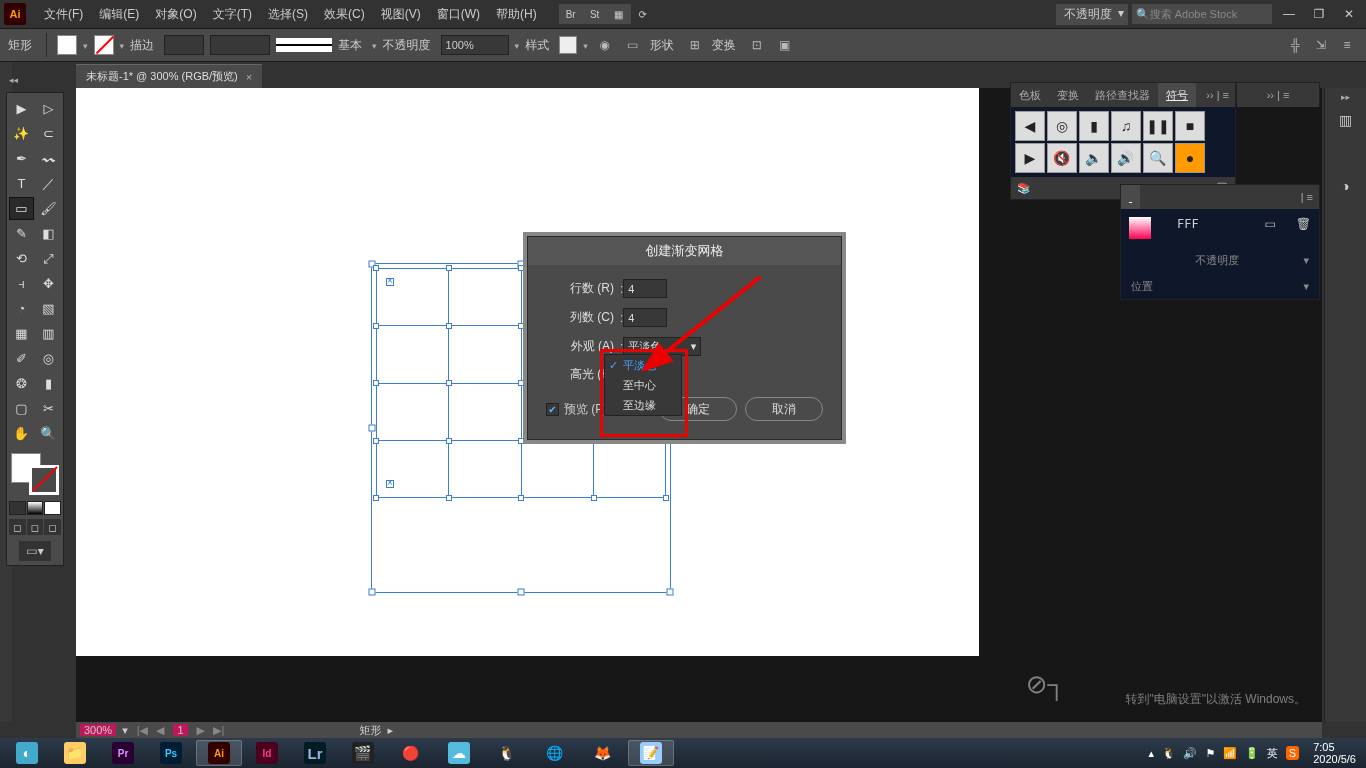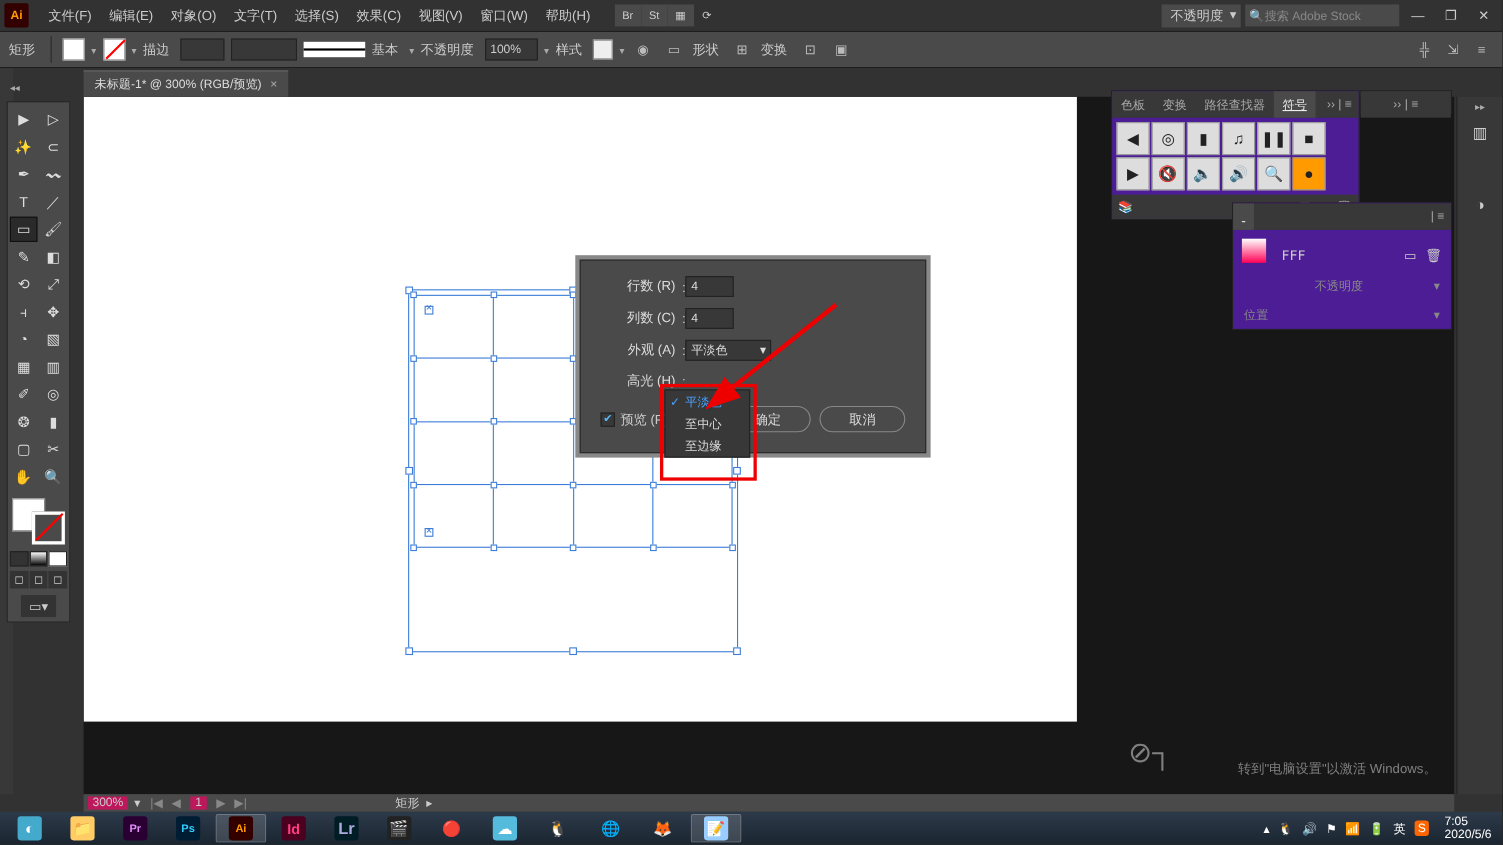--- a/index.html
+++ b/index.html
@@ -86,21 +86,21 @@
 .red-box{position:absolute;border:3px solid #e00;pointer-events:none;}
 .red-arrow{position:absolute;pointer-events:none;}
 
 
 .rightdock{position:absolute;right:0;top:88px;width:42px;bottom:46px;background:#383838;border-left:1px solid #222;display:flex;flex-direction:column;align-items:center;padding-top:4px;gap:4px;}
 .rightdock::before{content:"▸▸";font-size:9px;color:#aaa;}
 .dock-ico{width:30px;height:28px;display:flex;align-items:center;justify-content:center;color:#ccc;font-size:14px;}
 .dock-gap{height:30px;}
 
 
-.fpanel{position:absolute;background:#4c1d95;border:1px solid #222;}
+.fpanel{position:absolute;background:#0f172a;border:1px solid #222;}
 .fp-tabs{height:24px;background:#383838;display:flex;align-items:center;font-size:11px;}
 .fp-tab{padding:0 8px;color:#aaa;height:100%;display:flex;align-items:center;}
 .fp-tab.act{background:#4a4a4a;color:#eee;text-decoration:underline;}
 .fp-opts{margin-left:auto;padding:0 6px;color:#aaa;}
 .sym-grid{display:flex;flex-wrap:wrap;padding:4px;gap:2px;}
 .sym{width:30px;height:30px;background:#ddd;display:flex;align-items:center;justify-content:center;color:#222;font-size:14px;border:1px solid #999;}
 .sym:last-child{background:#ff9a00;}
 .fp-foot{height:22px;background:#383838;display:flex;align-items:center;padding:0 6px;gap:10px;font-size:11px;color:#aaa;}
 
 .fp2-row{height:26px;display:flex;align-items:center;padding:0 10px;color:#888;font-size:11px;}
@@ -163,21 +163,21 @@
     <span class="cb-dd"></span>
   <span class="cb-label">描边</span>
   <input class="cb-input" style="width: 40px;" value="">
   <input class="cb-input cb-dd" style="width: 60px;">
   <div class="stroke-prev">
       <div></div>
     </div>
   <span class="cb-label">基本</span>
     <span class="cb-dd"></span>
   <span class="cb-label">不透明度</span>
-  <input class="cb-input" style="width: 48px;" value="100%">
+  <input class="cb-input" style="width: 68px;" value="100%">
     <span class="cb-dd"></span>
   <span class="cb-label">样式</span>
   <div style="width:18px;height:18px;background:#eee;border:1px solid #888"></div>
     <span class="cb-dd"></span>
   <div class="cb-icon">◉</div>
   <div class="cb-icon">▭</div>
   <span class="cb-label">形状</span>
   <div class="cb-icon">⊞</div>
   <span class="cb-label">变换</span>
   <div class="cb-icon">⊡</div>
@@ -308,20 +308,21 @@
       <div class="anchor" style="left: 100%; top: 75%;"></div>
       <div class="anchor" style="left: 0%; top: 100%;"></div>
       <div class="anchor" style="left: 25%; top: 100%;"></div>
       <div class="anchor" style="left: 50%; top: 100%;"></div>
       <div class="anchor" style="left: 75%; top: 100%;"></div>
       <div class="anchor" style="left: 100%; top: 100%;"></div>
     </div>
 </div>
 
 <div class="dialog">
+  <div class="dlg-title">创建渐变网格</div>
   <div class="dlg-body">
     <div class="dlg-row"><div class="dlg-lbl">行数 (R)</div>:<input class="dlg-input" value="4" style=""></div>
     <div class="dlg-row"><div class="dlg-lbl">列数 (C)</div>:<input class="dlg-input" value="4" style=""></div>
     <div class="dlg-row"><div class="dlg-lbl">外观 (A)</div>:<div class="dlg-select">
           <span>平淡色</span>
           <span>▾</span>
         </div></div>
     <div class="dlg-row"><div class="dlg-lbl">高光 (H)</div>:</div>
     <div class="dlg-bot">
       <div class="dlg-chk">✔</div>
@@ -385,21 +386,21 @@
     <span>▫</span>
     <span>🗑</span>
   </div>
 </div>
 
 <div class="fpanel" style="right:46px;top:184px;width:200px">
   <div class="fp-tabs">
     <div class="fp-tab act">&nbsp;</div>
     <div class="fp-opts">| ≡</div>
   </div>
-  <div style="padding:8px;display:flex;align-items:flex-end;gap:8px">
+  <div style="padding:8px;display:flex;align-items:flex-start;gap:20px">
     <div class="fp2-swatch"></div>
     <span style="font-family:monospace">FFF</span>
     <span style="flex:1"></span>
     <span>▭</span>
     <span>🗑</span>
   </div>
   <div class="fp2-row">
       <span style="flex:1;text-align:center">不透明度</span>
       <span>▾</span>
     </div>
@@ -447,21 +448,21 @@
   <div class="tb-app">
       <div class="tb-icon" style="background:#2a0033;color:#e38fff;font-size:10px;font-weight:bold">Pr</div>
     </div>
   <div class="tb-app">
       <div class="tb-icon" style="background:#001d33;color:#3cf;font-size:10px;font-weight:bold">Ps</div>
     </div>
   <div class="tb-app act">
       <div class="tb-icon" style="background:#330000;color:#ff9a00;font-size:10px;font-weight:bold">Ai</div>
     </div>
   <div class="tb-app">
-      <div class="tb-icon" style="background:#4b0020;color:#ff3d7f;font-size:13px;font-weight:bold">Id</div>
+      <div class="tb-icon" style="background:#4b0020;color:#ff3d7f;font-size:10px;font-weight:bold">Id</div>
     </div>
   <div class="tb-app">
       <div class="tb-icon" style="background:#001d26;color:#aad;font-size:15px;font-weight:bold">Lr</div>
     </div>
   <div class="tb-app">
       <div class="tb-icon" style="background:#222">🎬</div>
     </div>
   <div class="tb-app">
       <div class="tb-icon">🔴</div>
     </div>

